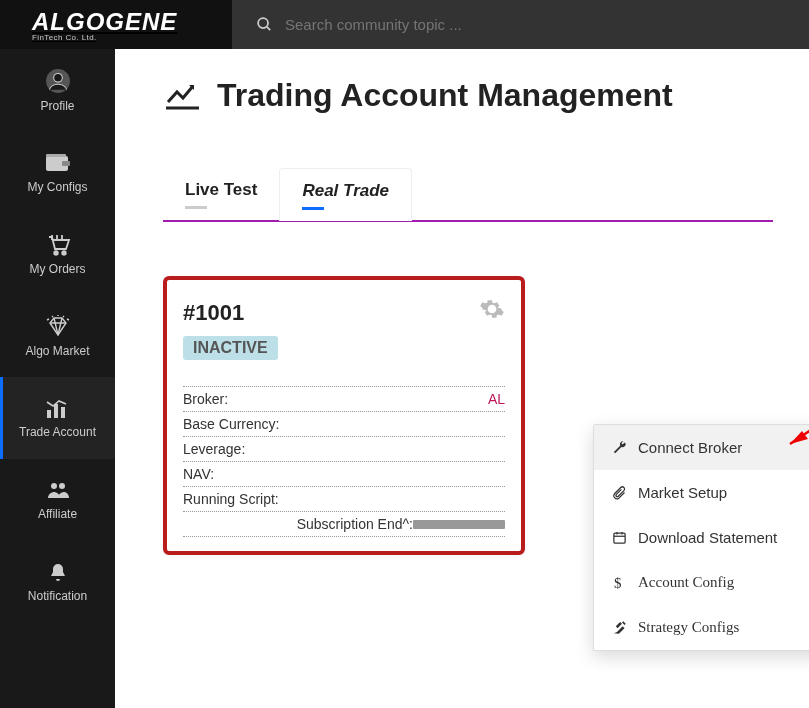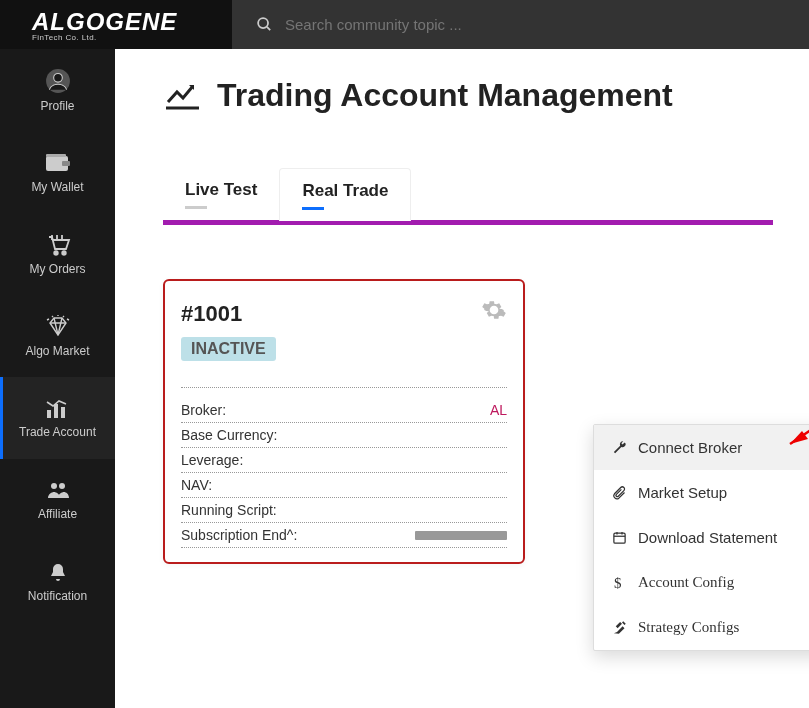--- a/index.html
+++ b/index.html
@@ -7,20 +7,21 @@
     font-family: -apple-system, BlinkMacSystemFont, "Segoe UI", Helvetica, Arial, sans-serif;
     width: 809px; height: 708px; overflow: hidden;
     background: #fff;
   }
   .topbar {
     height: 49px; display: flex; background: #333;
   }
   .logo-area {
     width: 232px; background: #111; display: flex; align-items: center;
     padding-left: 32px;
+    text-decoration: underline;
   }
   .logo { color: #fff; font-weight: 900; font-size: 24px; font-style: italic; letter-spacing: 1px; font-family: Arial, sans-serif; }
   .logo-sub { color: #ccc; font-size: 8px; margin-top: -3px; letter-spacing: 0.4px; }
   .search-area { flex: 1; display: flex; align-items: center; padding-left: 24px; }
   .search-icon { color: #bbb; font-size: 16px; margin-right: 12px; }
   .search-input {
     background: transparent; border: none; outline: none; color: #aaa; font-size: 15px;
     width: 100%;
   }
   .layout { display: flex; height: calc(708px - 49px); }
@@ -33,48 +34,48 @@
   }
   .side-item.active { background: #232323; }
   .side-item.active::before {
     content: ""; position: absolute; left: 0; top: 0; bottom: 0; width: 3px; background: #0d6efd;
   }
   .side-icon { margin-bottom: 5px; display:flex; align-items:center; justify-content:center; }
   .side-label { font-size: 12px; color: #ccc; }
   .main { flex: 1; padding: 28px 36px 15px 48px; position: relative; background: #fff; overflow: visible; }
   .page-title { display: flex; align-items: center; font-size: 32px; font-weight: 600; color: #222; }
   .chart-icon { margin-right: 14px; display:flex; align-items:center; }
-  .tabs { display: flex; border-bottom: 5px solid #a21caf; margin-top: 54px; }
+  .tabs { display: flex; border-bottom: 2px solid #a21caf; margin-top: 54px; }
   .tab {
     padding: 12px 22px 10px; font-size: 17px; color: #222; cursor: pointer; font-weight: 600;
     position: relative;
   }
   .tab.active {
-    border: 1px solid #eee; border-bottom: 1px solid #fff; margin-bottom: -1px; border-radius: 4px 4px 0 0;
+    border: 1px solid #eee; border-bottom: 1px solid #fff; margin-bottom: -1px; border-radius: 4px 4px 0 0; font-style: italic;
   }
   .tab .bar { width: 22px; height: 3px; background: #ccc; margin-top: 6px; }
   .tab.active .bar { background: #0d6efd; }
   .card {
-    margin-top: 54px; width: 362px; border-radius: 6px; border: 2px solid #b91c1c;
+    margin-top: 54px; width: 362px; border-radius: 6px; border: 4px solid #b91c1c;
     box-shadow: 0 2px 6px rgba(0,0,0,0.04); padding: 20px 16px 0 16px; position: relative;
   }
   .card-id { font-size: 22px; font-weight: 700; color: #222; }
   .badge {
     display: inline-block; margin-top: 10px; background: #bde0e8; color: #555;
     font-weight: 700; font-size: 16px; padding: 3px 10px; border-radius: 3px;
   }
   .gear { position: absolute; right: 16px; top: 16px; cursor: pointer; }
   .divider { border-bottom: 1px dotted #999; margin-top: 26px; }
-  .rows { margin-top: 10px; }
+  .rows { }
   .row {
     display: flex; justify-content: space-between; align-items: center;
     font-size: 14px; color: #333; padding: 4px 0;
     border-bottom: 1px dotted #999;
   }
-  .row:last-child { margin-bottom: 14px; }
+  .row:last-child { margin-bottom: 14px; justify-content: flex-end; }
   .row .val { color: #be185d; }
   .redacted { display:inline-block; width: 92px; height: 9px; background: #999; border-radius: 1px; }
   .dropdown {
     position: absolute; left: 478px; top: 375px; width: 240px; background: #fff;
     border: 1px solid #ddd; box-shadow: 0 6px 18px rgba(0,0,0,0.15); border-radius: 2px; z-index: 5;
   }
   .dd-item {
     display: flex; align-items: center; padding: 14px 16px; font-size: 15px; color: #333;
     cursor: pointer; position: relative;
   }
@@ -120,21 +121,21 @@
       <span class="side-label">Profile</span>
     </div>
     <div class="side-item">
       <span class="side-icon">
         <svg width="28" height="24" viewBox="0 0 28 24" fill="#ccc">
             <rect x="2" y="5" width="22" height="15" rx="2" fill="#ccc"></rect>
             <rect x="2" y="3" width="20" height="3" rx="1" fill="#aaa"></rect>
             <rect x="18" y="10" width="8" height="5" rx="1" fill="#888"></rect>
           </svg>
       </span>
-      <span class="side-label">My Wallet</span>
+      <span class="side-label">My Configs</span>
     </div>
     <div class="side-item">
       <span class="side-icon">
         <svg width="26" height="24" viewBox="0 0 26 24" fill="none" stroke="#ccc" stroke-width="1.8">
             <path d="M4 4h3l3 12h11l3-9H8"></path>
             <circle cx="11" cy="20" r="1.8" fill="#ccc"></circle>
             <circle cx="19" cy="20" r="1.8" fill="#ccc"></circle>
             <line x1="7" y1="2" x2="7" y2="7"></line>
             <line x1="12" y1="2" x2="12" y2="7"></line>
             <line x1="17" y1="2" x2="17" y2="7"></line>

